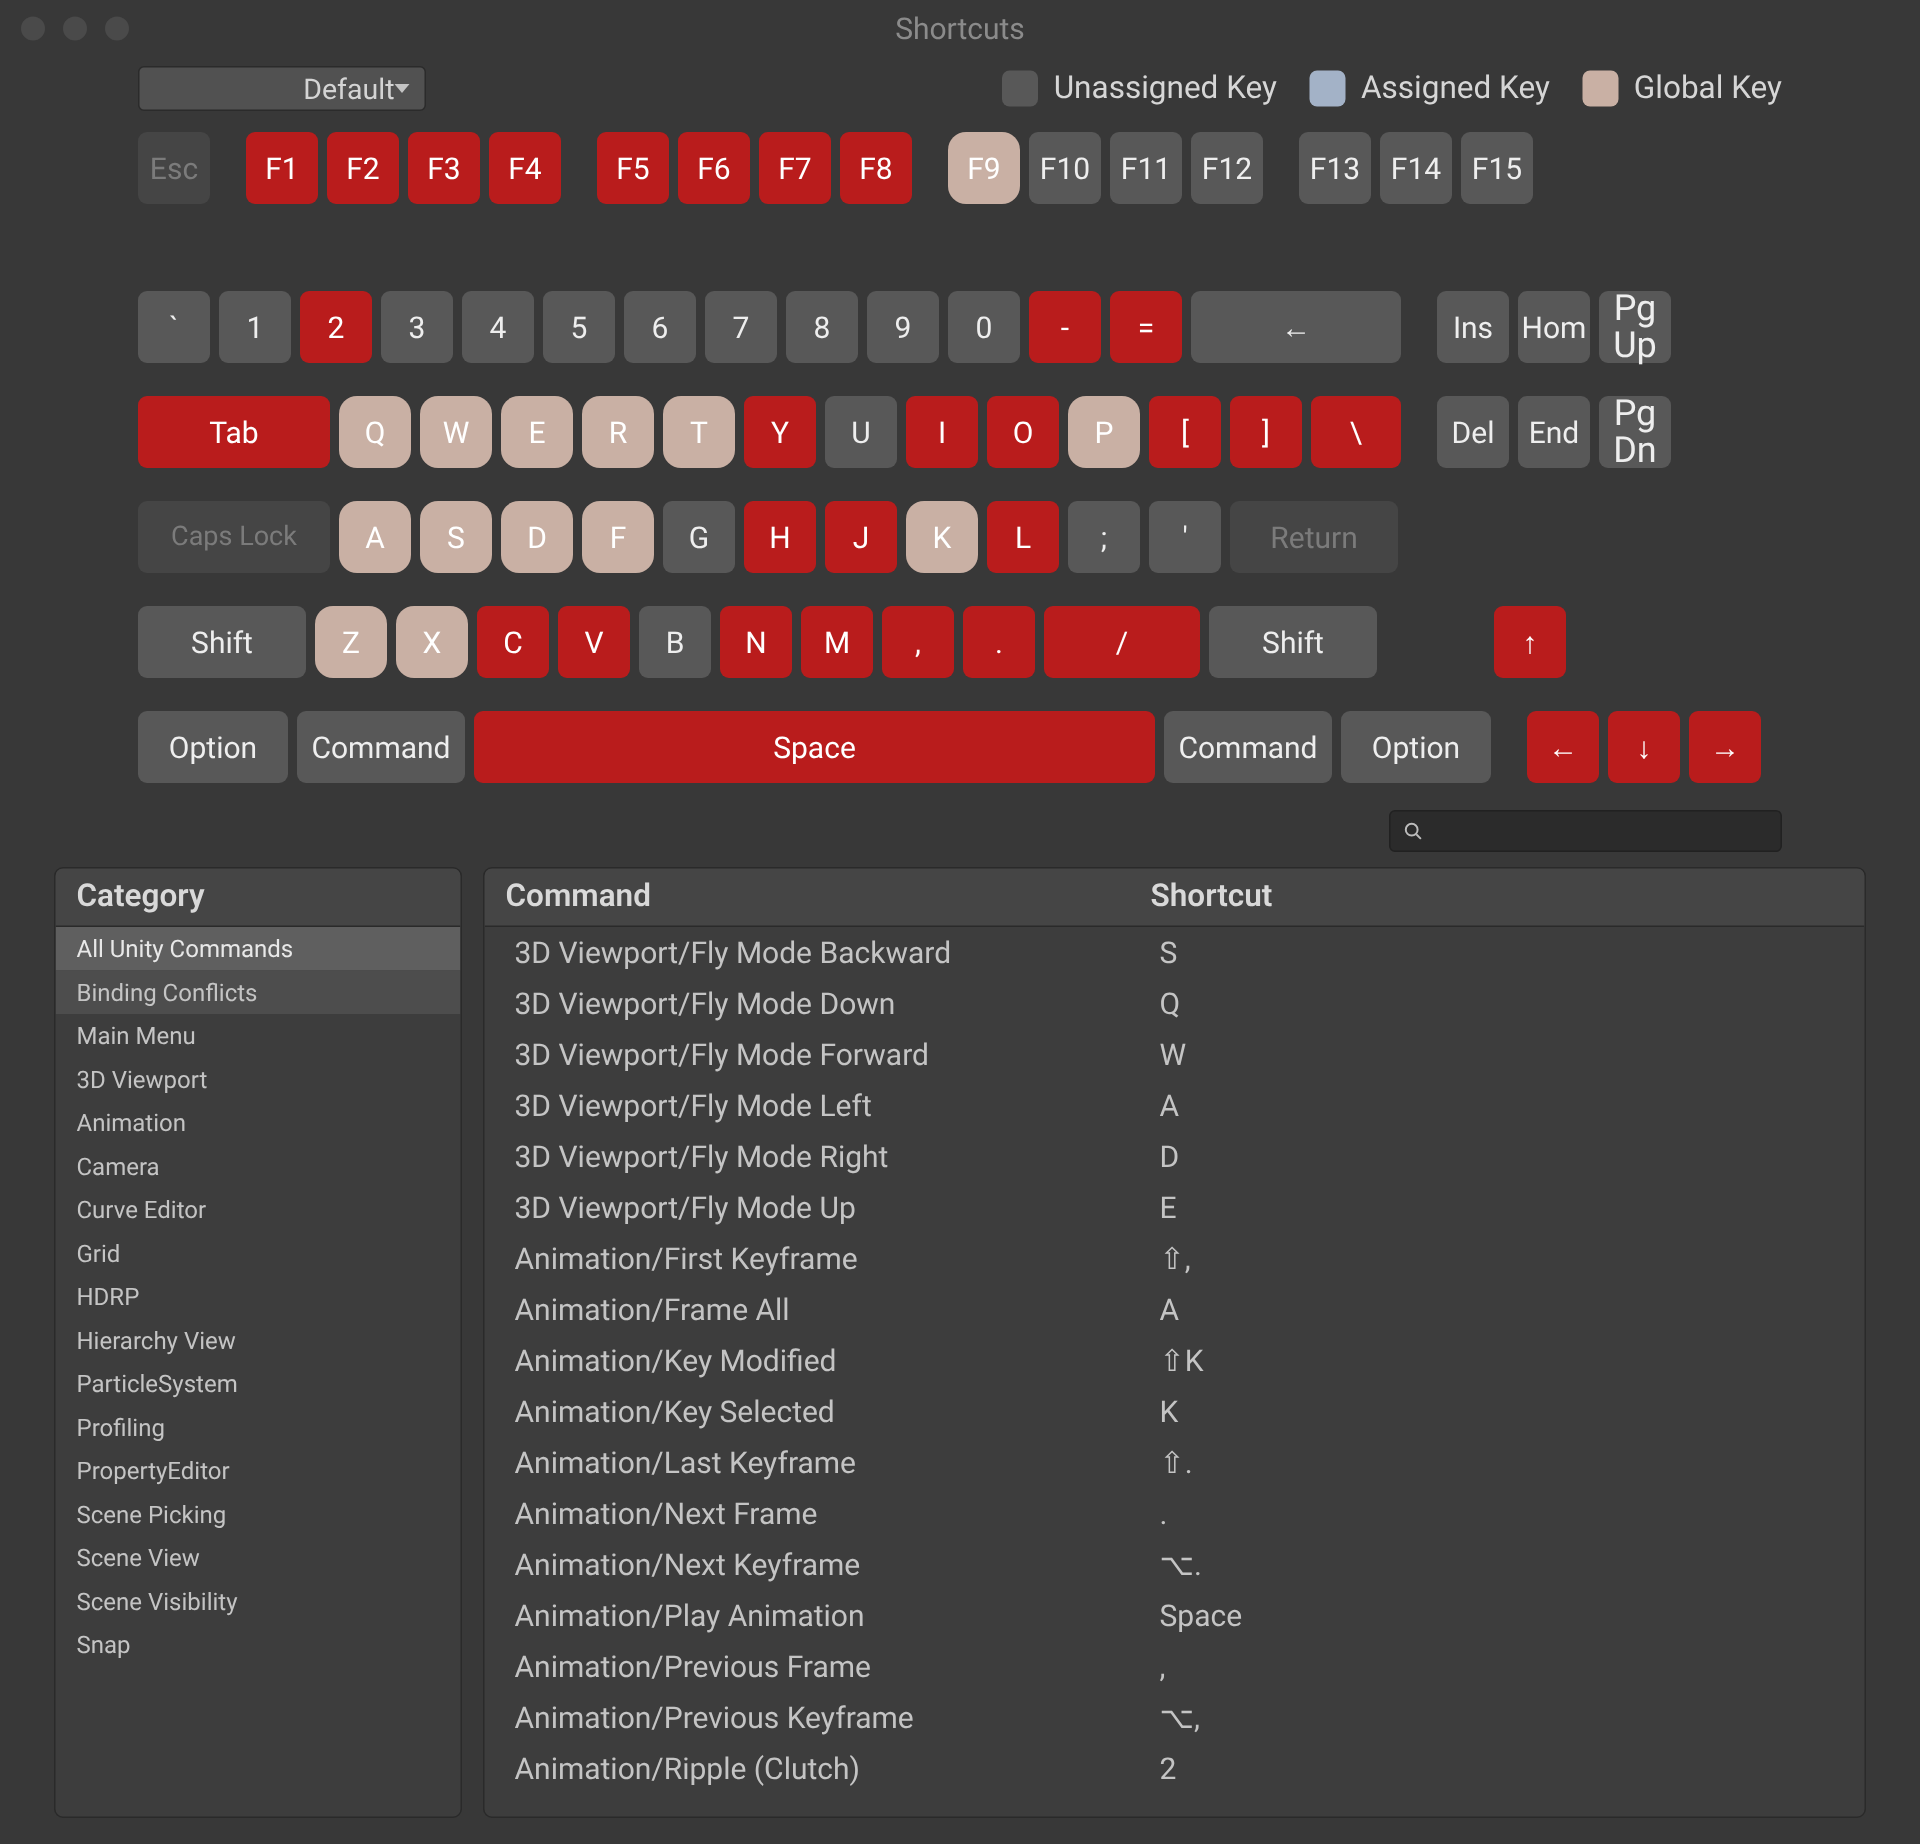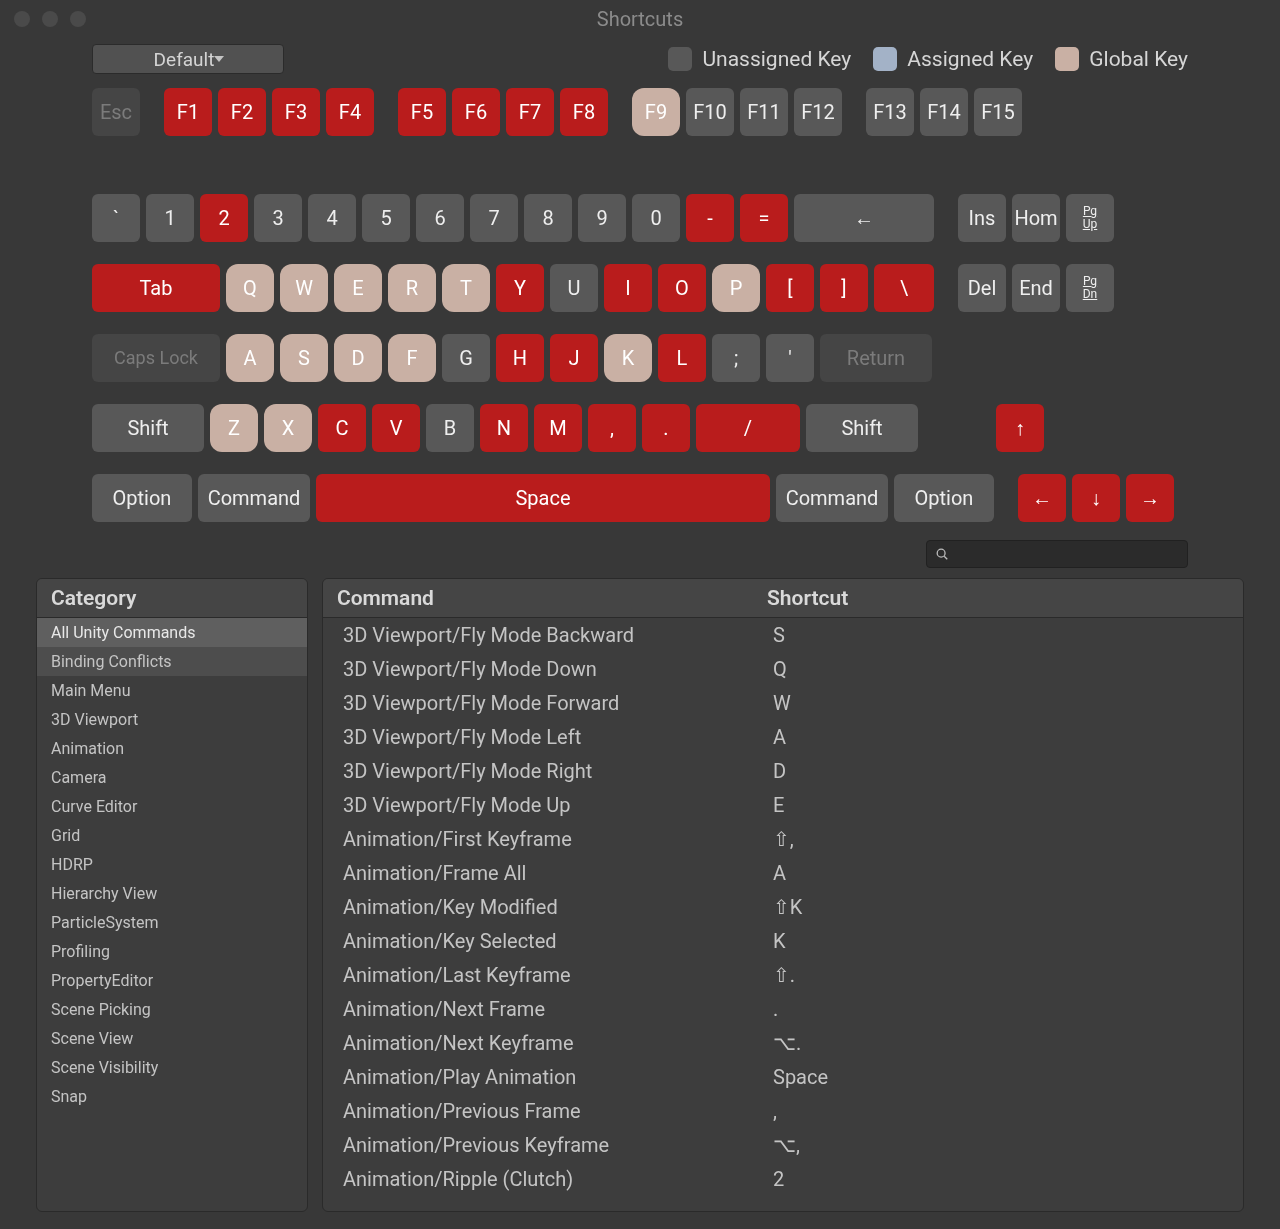--- a/index.html
+++ b/index.html
@@ -46,21 +46,21 @@
     gap: 16px;
   }
   .profile-select {
     background: #515151;
     border: 1px solid #2b2b2b;
     border-radius: 4px;
     height: 30px;
     min-width: 192px;
     display: flex;
     align-items: center;
-    justify-content: center;
+    justify-content: flex-end;
     padding: 0 10px 0 12px;
     font-size: 19px;
     color: #d4d4d4;
     cursor: pointer;
   }
   .profile-select .caret {
     width: 0; height: 0;
     border-left: 5px solid transparent;
     border-right: 5px solid transparent;
     border-top: 6px solid #c4c4c4;
@@ -113,21 +113,21 @@
     text-align: center;
     line-height: 1.05;
     cursor: pointer;
     user-select: none;
   }
   .key.unassigned { background: #585858; }
   .key.assigned   { background: #b91c1c; color: #fff; }
   .key.global     { background: #c9b0a4; color: #fff; border-radius: 12px; }
   .key.disabled   { background: #454545; color: #7b7b7b; cursor: default; }
   .key.small-text { font-size: 18px; }
-  .key .multiline { font-size: 12px; line-height: 1.05; text-decoration: underline; }
+  .key .multiline { font-size: 24px; line-height: 1.05; }
 
   
   .w48   { width: 48px;  flex: none; }
   .w60   { width: 60px;  flex: none; }
   .w104  { width: 104px; flex: none; }
   .w112  { width: 112px; flex: none; }
   .w104b { width: 100px; flex: none; }
   .w128  { width: 128px; flex: none; }
   .wback { width: 140px; flex: none; }
   .wspace{ width: 454px; flex: none; }

